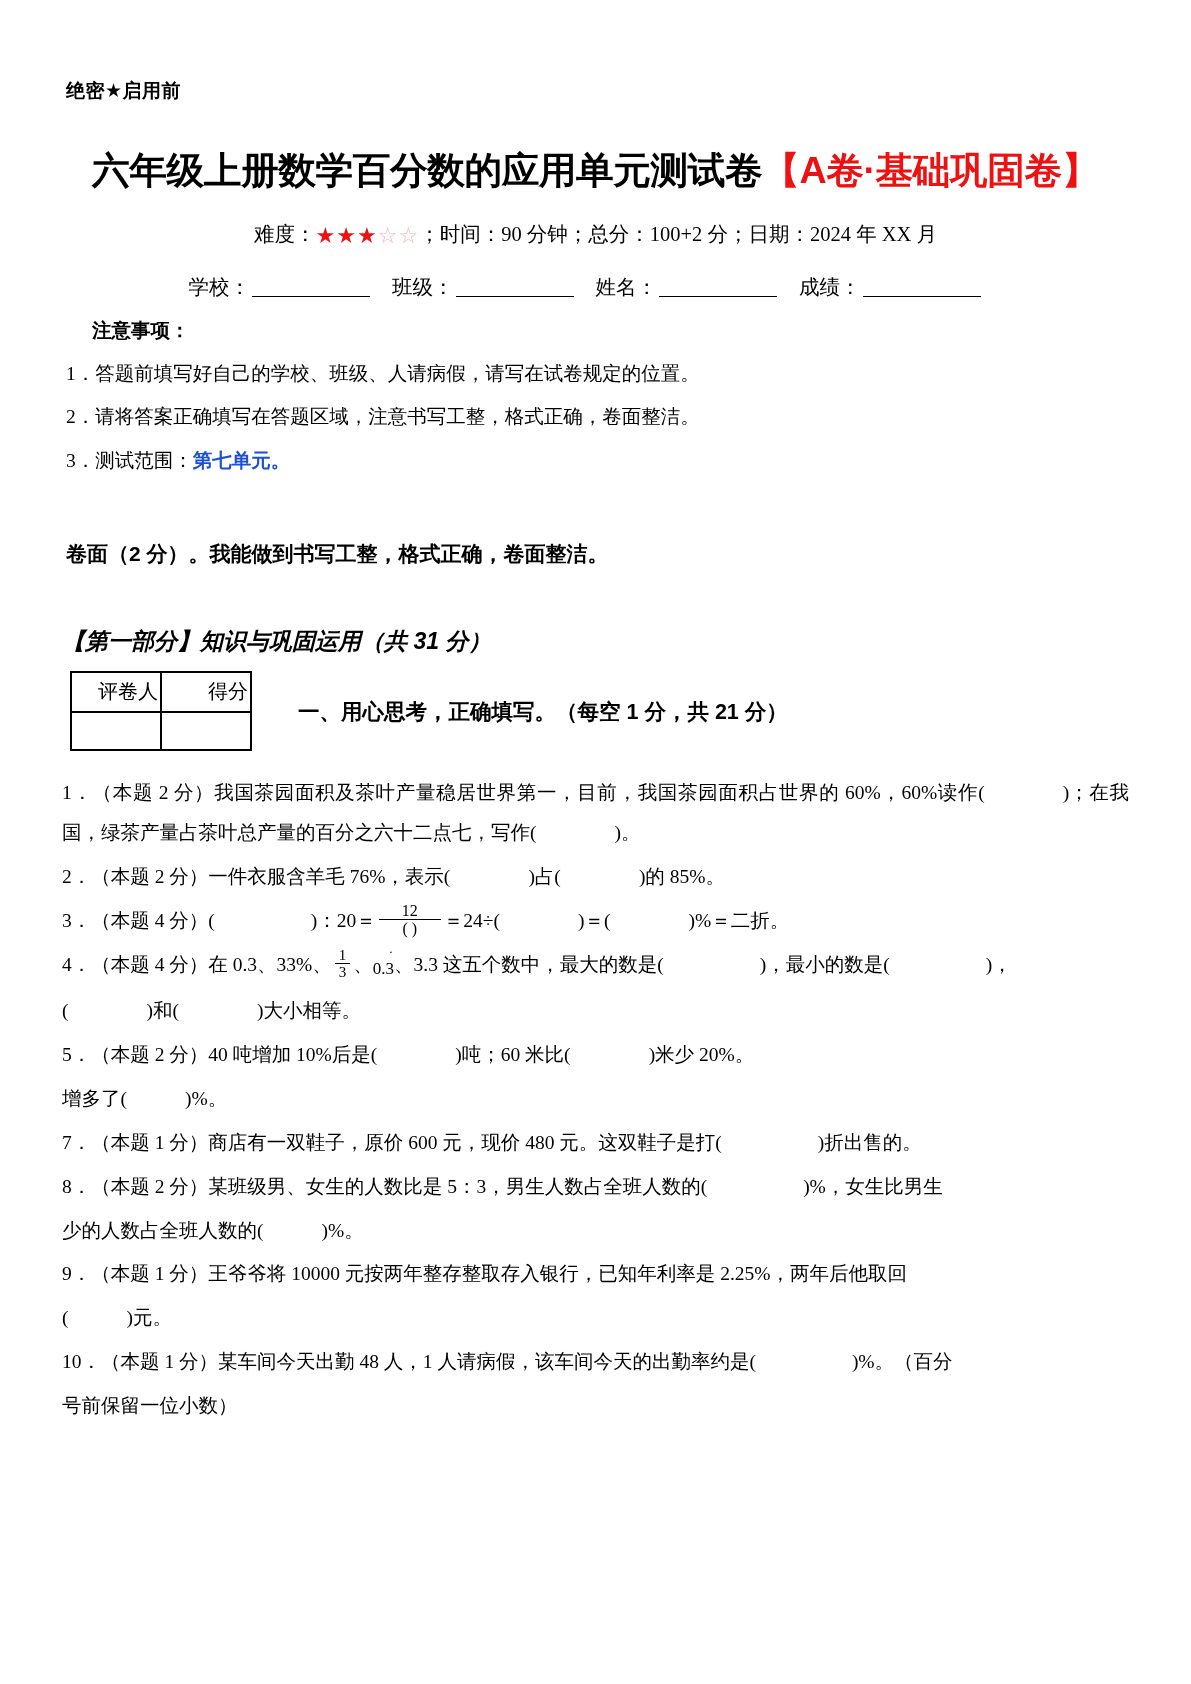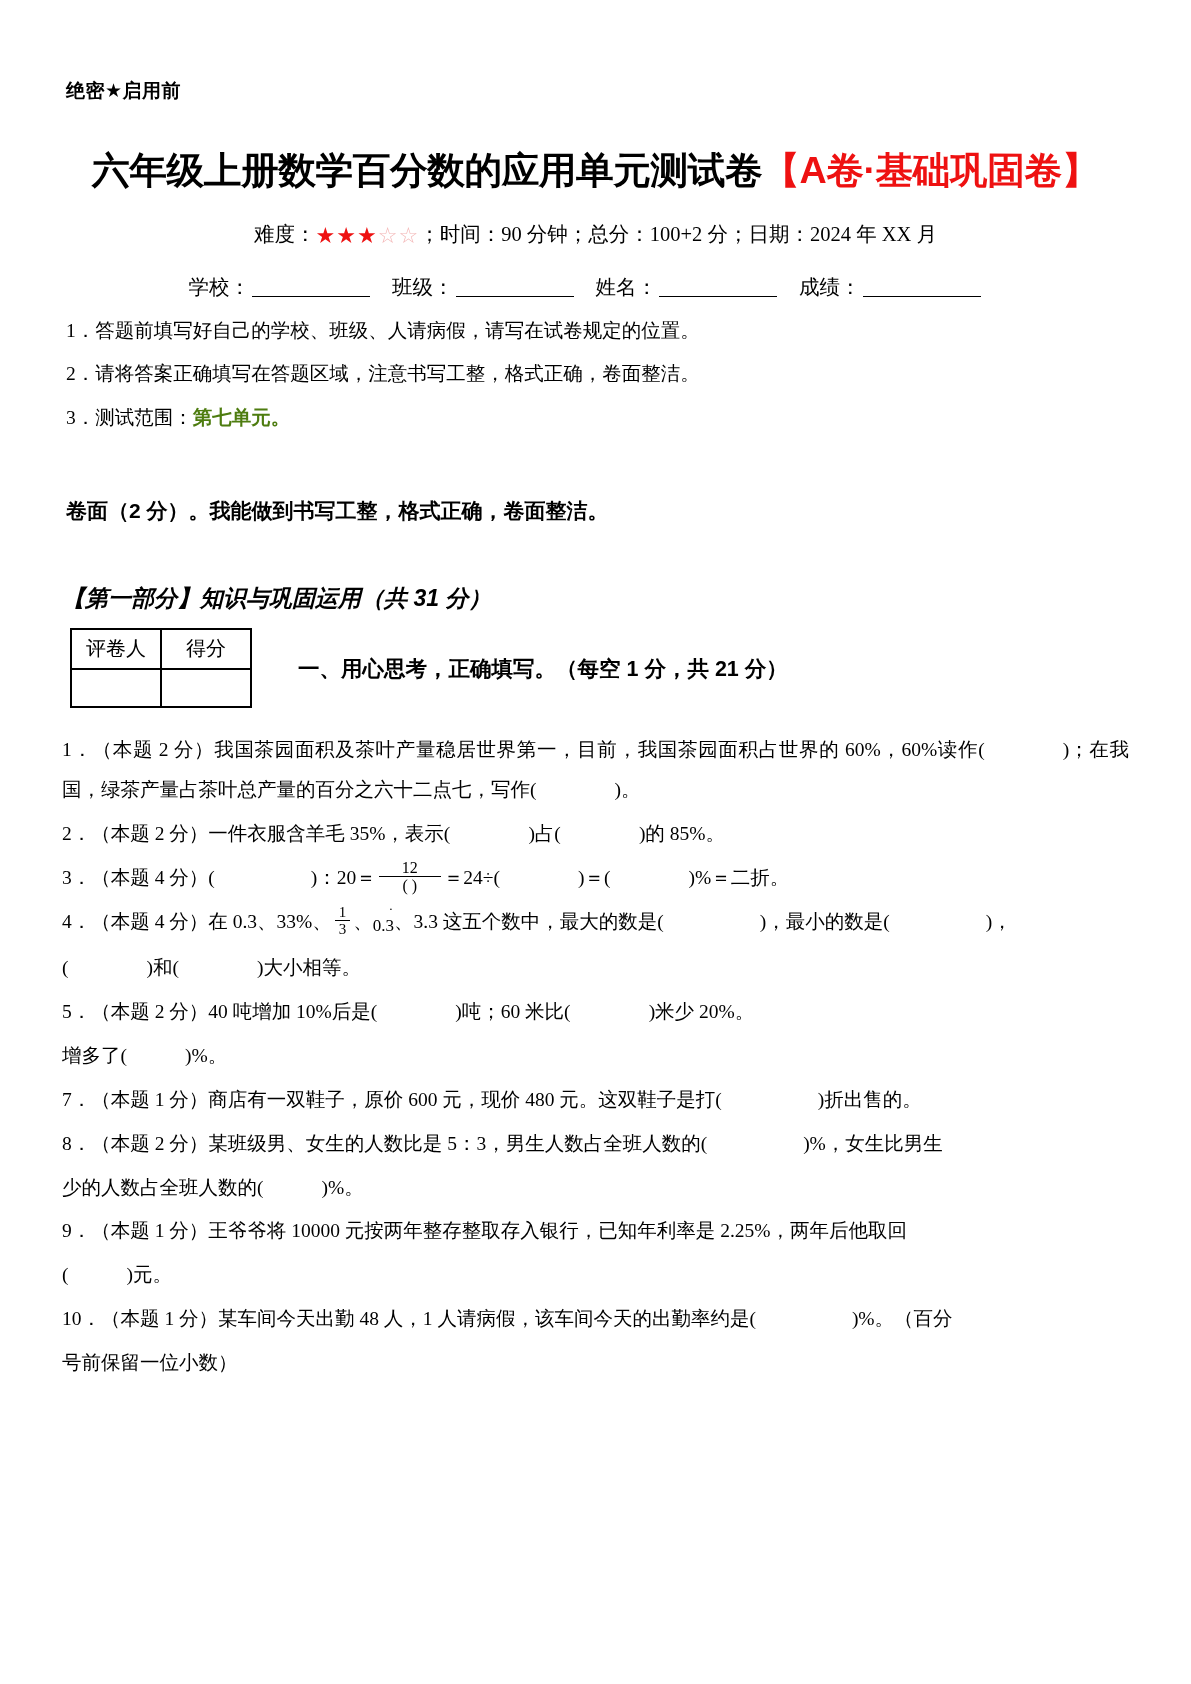--- a/index.html
+++ b/index.html
@@ -79,21 +79,21 @@
     font-weight: bold;
     font-size: 19.5px;
     margin: 16px 0 0 30px;
   }
   .notice-item {
     font-size: 19.5px;
     margin: 17px 0 0 4px;
     line-height: 1.35;
   }
   .notice-item .red-bold {
-    color: #4d7c0f;
+    color: #1d4ed8;
     font-weight: bold;
   }
 
   .cover-line {
     font-family: "Liberation Sans", "DejaVu Sans", sans-serif;
     font-weight: bold;
     font-size: 21px;
     margin: 66px 0 0 4px;
   }
 
@@ -118,21 +118,21 @@
     flex: 0 0 auto;
   }
   .score-table td {
     border: 2.5px solid #000;
     width: 84px;
     height: 36px;
     text-align: center;
     font-size: 20px;
     padding: 0 2px;
   }
-  .score-table td.head { height: 38px; }
+  .score-table td.head { height: 38px; text-align: right; }
   .section-heading {
     font-family: Liberation Sans, sans-serif;
     font-weight: bold;
     font-size: 21.5px;
     margin: 26px 0 0 46px;
     white-space: nowrap;
   }
 
   
   .questions { margin-top: 22px; }
@@ -195,20 +195,21 @@
   </div>
 
   <div class="meta-line">
     <span>难度：</span><span class="stars"><span class="star-full">★</span><span class="star-full">★</span><span class="star-full">★</span><span class="star-empty">☆</span><span class="star-empty">☆</span></span><span>；时间：</span><span>90 分钟</span><span>；总分：</span><span>100+2 分</span><span>；日期：</span><span>2024 年 XX 月</span>
   </div>
 
   <div class="fields-line">
     <span class="fld"><span>学校：</span><span class="blank-rule"></span></span><span class="fld"><span>班级：</span><span class="blank-rule"></span></span><span class="fld"><span>姓名：</span><span class="blank-rule"></span></span><span class="fld"><span>成绩：</span><span class="blank-rule"></span></span>
   </div>
 
+  <div class="notice-title">注意事项：</div>
 
   <div class="notice-item">
     <span>1．</span><span>答题前填写好自己的学校、班级、人请病假，请写在试卷规定的位置。</span>
   </div>
   <div class="notice-item">
     <span>2．</span><span>请将答案正确填写在答题区域，注意书写工整，格式正确，卷面整洁。</span>
   </div>
   <div class="notice-item">
     <span>3．</span><span>测试范围：</span><span class="red-bold">第七单元。</span>
   </div>
@@ -233,21 +234,21 @@
     <div class="section-heading">一、用心思考，正确填写。（每空 1 分，共 21 分）</div>
   </div>
 
   <div class="questions">
 
     <div class="q">
       <span>1．</span><span>（本题 2 分）</span><span>我国茶园面积及茶叶产量稳居世界第一，目前，我国茶园面积占世界的 60%，60%读作(</span><span class="gap-m"></span><span>)；在我国，绿茶产量占茶叶总产量的百分之六十二点七，写作(</span><span class="gap-m"></span><span>)。</span>
     </div>
 
     <div class="q">
-      <span>2．</span><span>（本题 2 分）</span><span>一件衣服含羊毛 35%，表示(</span><span class="gap-m"></span><span>)占(</span><span class="gap-m"></span><span>)的 85%。</span>
+      <span>2．</span><span>（本题 2 分）</span><span>一件衣服含羊毛 76%，表示(</span><span class="gap-m"></span><span>)占(</span><span class="gap-m"></span><span>)的 85%。</span>
     </div>
 
     <div class="q">
       <span>3．</span><span>（本题 4 分）</span><span>(</span><span class="gap-l"></span><span>)：20＝</span><span class="frac wide"><span class="num">12</span><span class="den">( )</span></span><span>＝24÷(</span><span class="gap-m"></span><span>)＝(</span><span class="gap-m"></span><span>)%＝二折。</span>
     </div>
 
     <div class="q">
       <span>4．</span><span>（本题 4 分）</span><span>在 0.3、33%、</span><span class="frac small"><span class="num">1</span><span class="den">3</span></span><span>、</span><span class="rep-dec"><span>0.3</span><span class="dot">·</span></span><span>、3.3 这五个数中，最大的数是(</span><span class="gap-l"></span><span>)，最小的数是(</span><span class="gap-l"></span><span>)，</span>
     </div>
 

